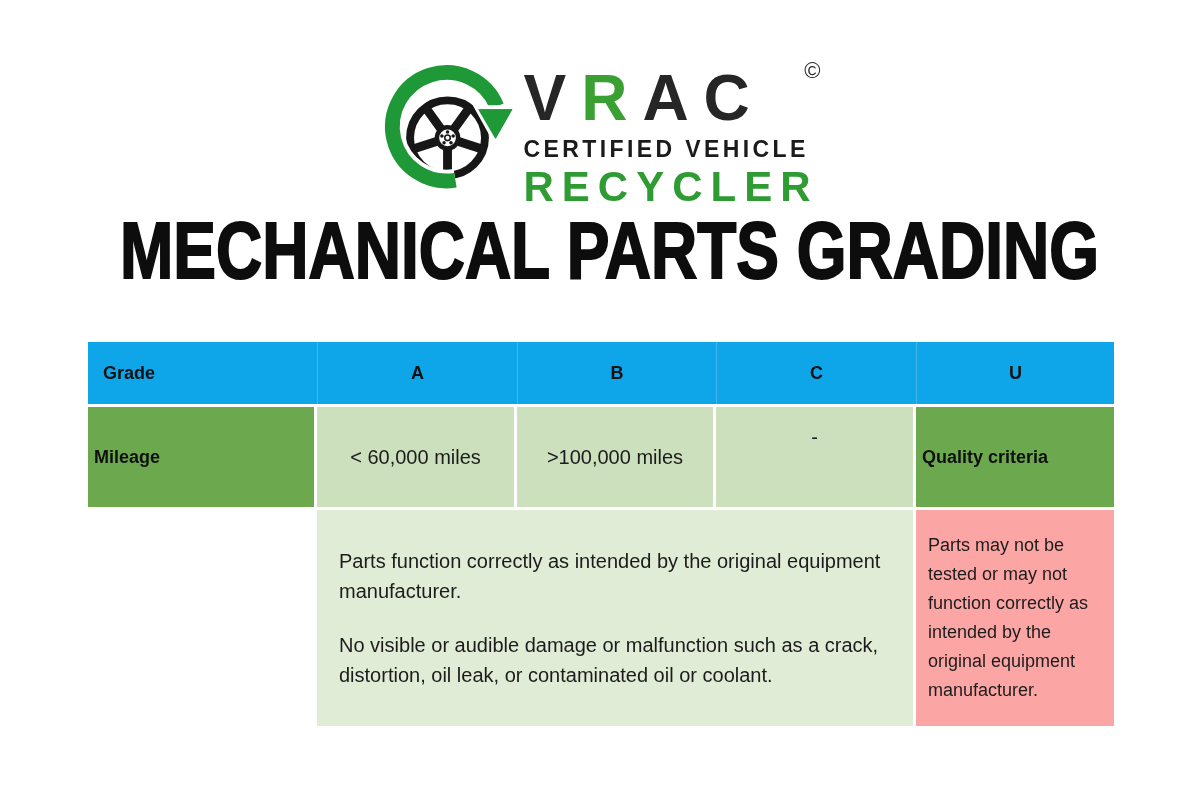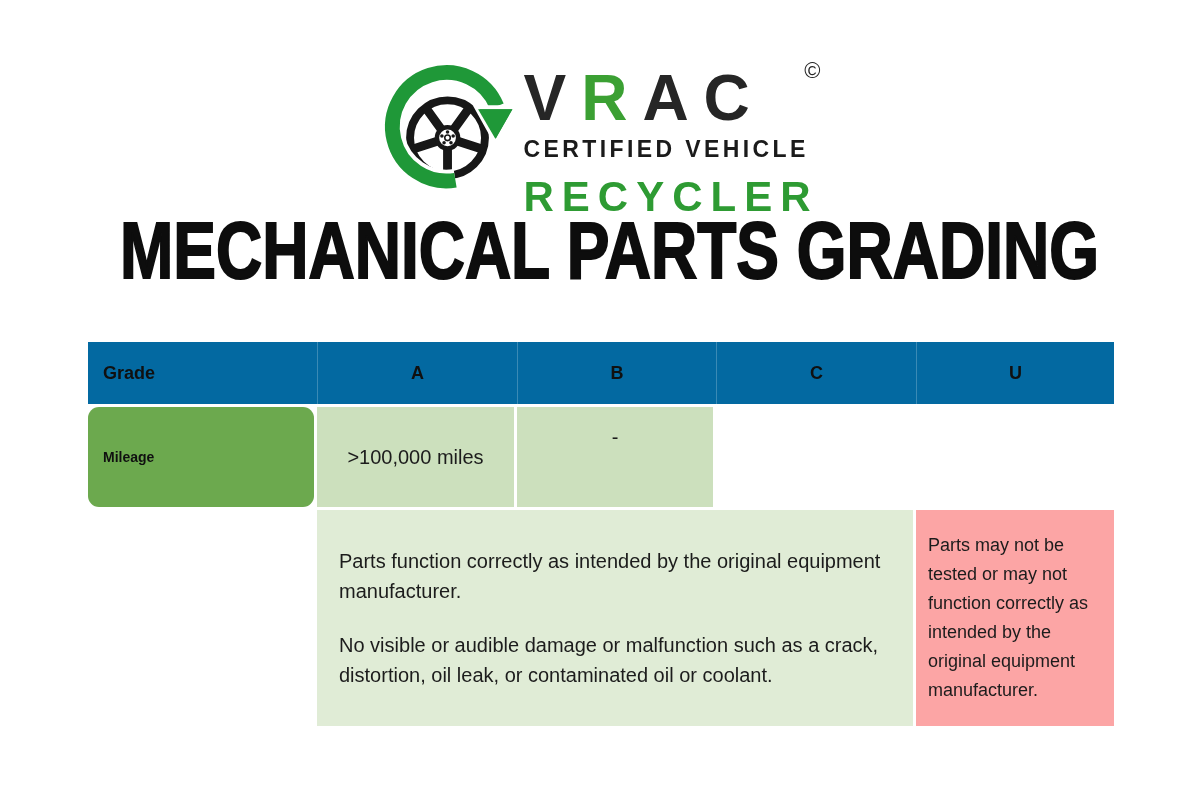--- a/index.html
+++ b/index.html
@@ -14,42 +14,42 @@
   .logo-icon{width:138px;height:138px;flex:0 0 auto;}
   .logo-text{display:flex;flex-direction:column;margin-top:8px;}
   .brand-line{position:relative;font-weight:900;font-size:64px;line-height:1;
               letter-spacing:15px;color:#262626;white-space:nowrap;padding-right:20px;}
   .brand-line .green{color:#3BA033;}
   .copy-mark{position:absolute;top:-6px;right:-2px;font-size:22px;font-weight:400;
              letter-spacing:0;color:#262626;}
   .tagline-top{font-size:23px;font-weight:800;letter-spacing:3.4px;color:#1b1b1b;
                margin-top:6px;white-space:nowrap;}
   .tagline-bottom{font-size:42px;font-weight:900;letter-spacing:8px;color:#2E9B33;
-                  margin-top:13px;line-height:1;white-space:nowrap;}
+                  margin-top:3px;line-height:1;white-space:nowrap;}
 
   
   .page-title{position:absolute;top:206px;left:0;width:1200px;margin:0;
               text-align:center;font-size:80px;line-height:1.12;font-weight:900;
               color:#0d0d0d;-webkit-text-stroke:2px #0d0d0d;
               transform:scaleX(0.80);transform-origin:50% 50%;white-space:nowrap;}
 
   
   .grading-table{position:absolute;left:88px;top:342px;
                  display:grid;grid-template-columns:226px 197px 196px 197px 198px;
                  grid-template-rows:62px 100px 216px;gap:3px;}
   .thead{grid-column:1/-1;display:grid;grid-template-columns:229px 200px 199px 200px 198px;
-         background:#0369a1;}
+         background:#0ea5e9;}
   .th{display:flex;align-items:center;justify-content:center;
       font-weight:700;font-size:18px;color:#101010;}
   .th.first{justify-content:flex-start;padding-left:15px;}
   .th.sep{border-left:1px solid rgba(255,255,255,0.22);}
 
   .cell{display:flex;align-items:center;}
-  .label-cell{background:#6CA94E;font-weight:700;font-size:14px;color:#101010;
-              padding-left:15px;border-radius:11px;}
+  .label-cell{background:#6CA94E;font-weight:700;font-size:18px;color:#101010;
+              padding-left:6px;}
   .val-cell{background:#CCE0BD;justify-content:center;text-align:center;
             font-size:20px;color:#1c1c1c;line-height:1.45;padding:0 10px;}
   .val-cell.dash{align-items:flex-start;padding-top:16px;}
   .merged-cell{grid-column:2/5;background:#E0ECD6;flex-direction:column;
                align-items:flex-start;justify-content:center;
                padding:12px 22px;font-size:20px;color:#1c1c1c;line-height:1.5;}
   .merged-cell p{margin:0;}
   .merged-cell p + p{margin-top:24px;}
   .u-cell{background:#fca5a5;font-size:18px;color:#1c1c1c;line-height:1.62;
           padding:0 12px;}
@@ -101,21 +101,23 @@
 
   <div class="thead">
     <div class="th first">Grade</div>
     <div class="th sep">A</div>
     <div class="th sep">B</div>
     <div class="th sep">C</div>
     <div class="th sep">U</div>
   </div>
 
   <div class="cell label-cell">Mileage</div>
+  <div class="cell val-cell">&lt; 60,000 miles</div>
   <div class="cell val-cell">&gt;100,000 miles</div>
   <div class="cell val-cell dash">-</div>
 
+  <div class="cell label-cell">Quality criteria</div>
   <div class="cell merged-cell">
     <p>Parts function correctly as intended by the original equipment manufacturer.</p>
     <p>No visible or audible damage or malfunction such as a crack, distortion, oil leak, or contaminated oil or coolant.</p>
   </div>
   <div class="cell u-cell">Parts may not be tested or may not function correctly as intended by the original equipment manufacturer.</div>
 </div>
 
 </body></html>

